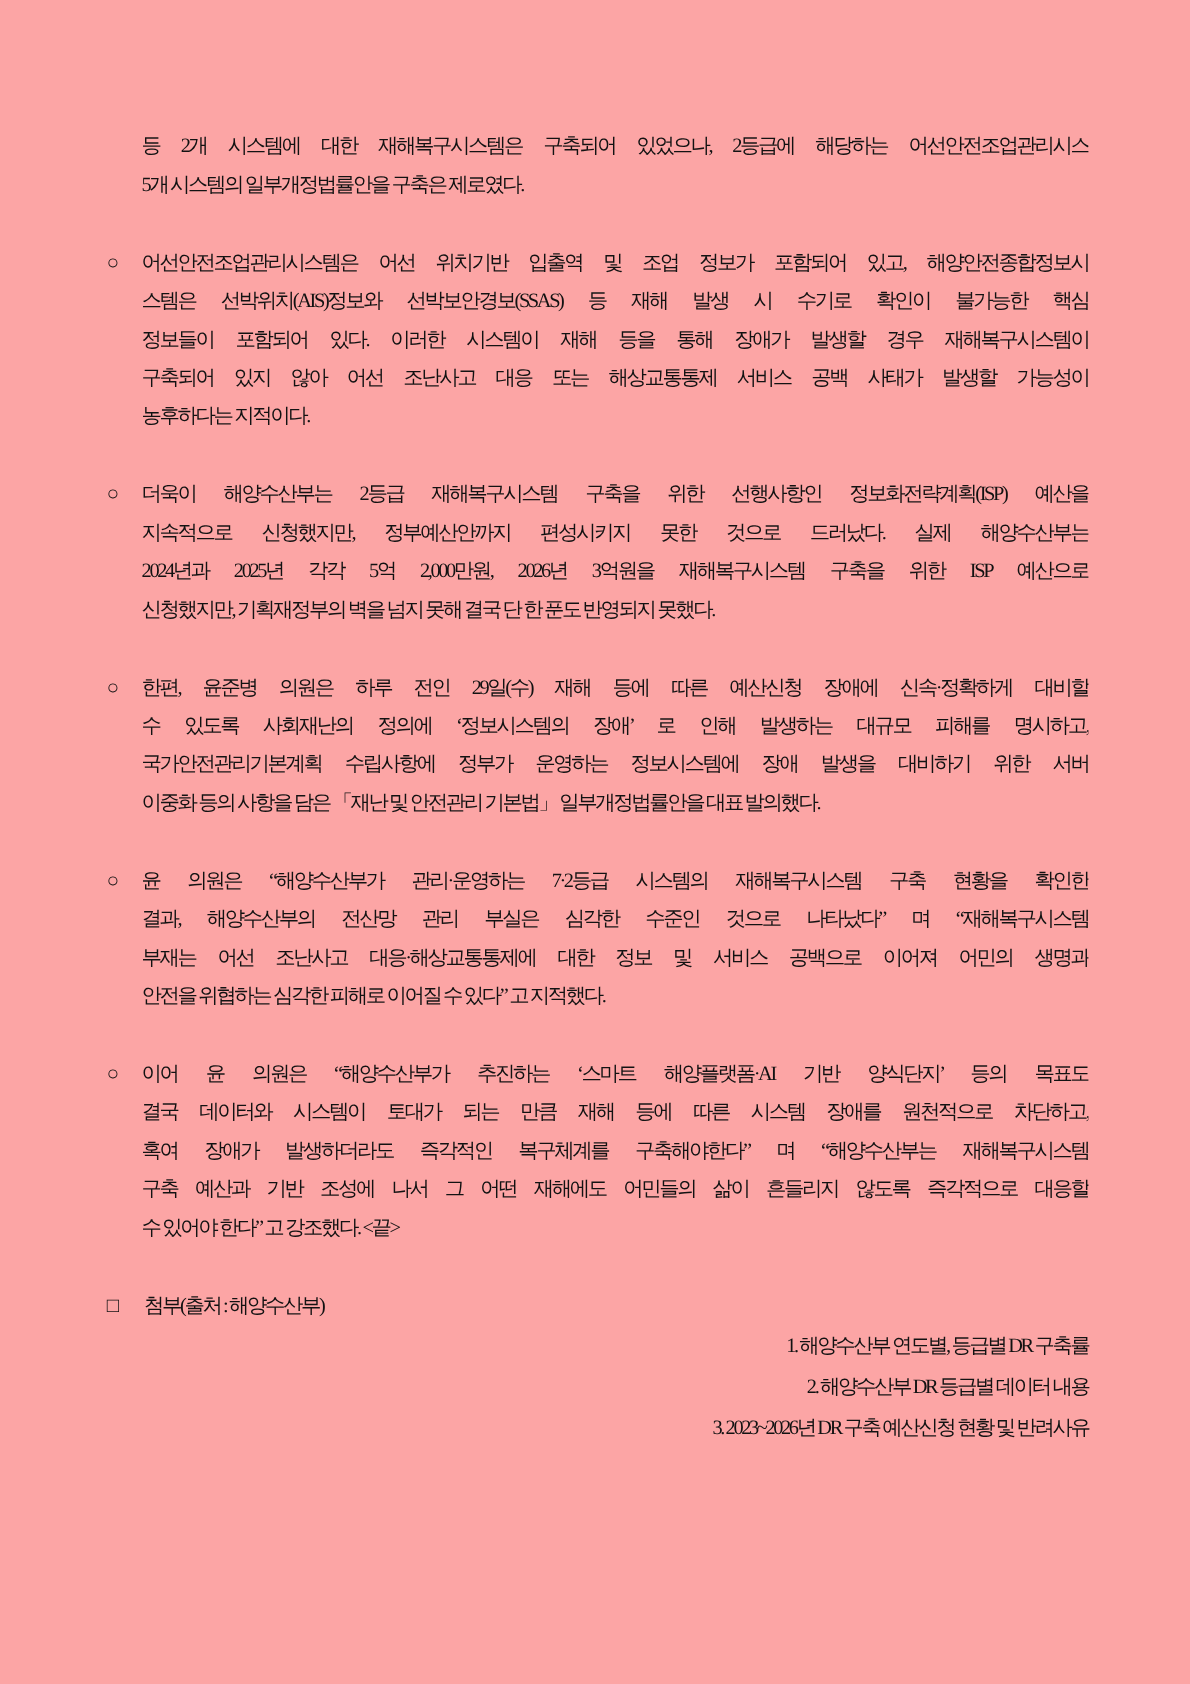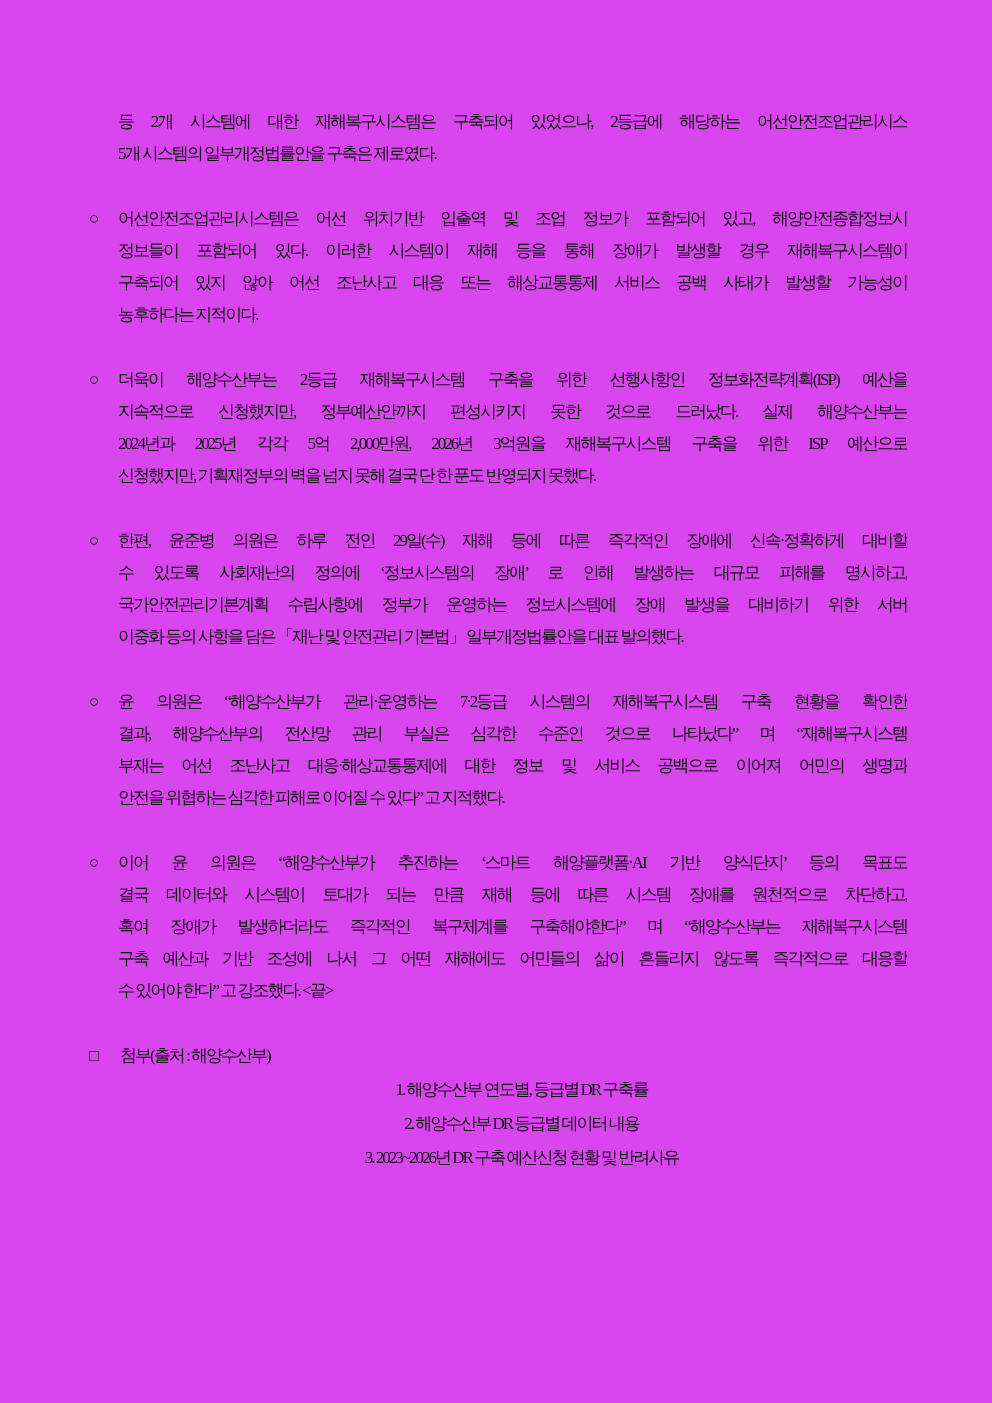--- a/index.html
+++ b/index.html
@@ -4,21 +4,21 @@
 <style>
   html, body {
     margin: 0;
     padding: 0;
     background: #ffffff;
   }
   .page {
     position: relative;
     width: 992px;
     height: 1403px;
-    background: #d946ef;
+    background: #fca5a5;
     overflow: hidden;
     font-family: "Liberation Serif", "DejaVu Serif", serif;
     color: #121212;
   }
   .content {
     position: absolute;
     left: 89px;
     top: 106px;
     width: 818px;
   }
@@ -69,54 +69,55 @@
     left: 0;
     top: 0;
     width: 31px;
     line-height: 32px;
     font-size: 17px;
     letter-spacing: 0;
   }
   .att-item {
     margin-top: 2px;
     padding-left: 3px;
-    text-align: center;
+    text-align: right;
     margin-left: 44px;
   }
 </style>
 </head>
 <body>
 
 <div class="page">
   <div class="content">
 
     <div class="para first hang">
       <div class="line">등 2개 시스템에 대한 재해복구시스템은 구축되어 있었으나, 2등급에 해당하는 어선안전조업관리시스</div>
       <div class="line last">5개 시스템의 일부개정법률안을 구축은 제로였다.</div>
     </div>
 
     <div class="para hang">
       <span class="bullet-symbol">○</span>
       <div class="line">어선안전조업관리시스템은 어선 위치기반 입출역 및 조업 정보가 포함되어 있고, 해양안전종합정보시</div>
+      <div class="line">스템은 선박위치(AIS)정보와 선박보안경보(SSAS) 등 재해 발생 시 수기로 확인이 불가능한 핵심</div>
       <div class="line">정보들이 포함되어 있다. 이러한 시스템이 재해 등을 통해 장애가 발생할 경우 재해복구시스템이</div>
       <div class="line">구축되어 있지 않아 어선 조난사고 대응 또는 해상교통통제 서비스 공백 사태가 발생할 가능성이</div>
       <div class="line last">농후하다는 지적이다.</div>
     </div>
 
     <div class="para hang">
       <span class="bullet-symbol">○</span>
       <div class="line">더욱이 해양수산부는 2등급 재해복구시스템 구축을 위한 선행사항인 정보화전략계획(ISP) 예산을</div>
       <div class="line">지속적으로 신청했지만, 정부예산안까지 편성시키지 못한 것으로 드러났다. 실제 해양수산부는</div>
       <div class="line">2024년과 2025년 각각 5억 2,000만원, 2026년 3억원을 재해복구시스템 구축을 위한 ISP 예산으로</div>
       <div class="line last">신청했지만, 기획재정부의 벽을 넘지 못해 결국 단 한 푼도 반영되지 못했다.</div>
     </div>
 
     <div class="para hang">
       <span class="bullet-symbol">○</span>
-      <div class="line">한편, 윤준병 의원은 하루 전인 29일(수) 재해 등에 따른 즉각적인 장애에 신속·정확하게 대비할</div>
+      <div class="line">한편, 윤준병 의원은 하루 전인 29일(수) 재해 등에 따른 예산신청 장애에 신속·정확하게 대비할</div>
       <div class="line">수 있도록 사회재난의 정의에 ‘정보시스템의 장애’ 로 인해 발생하는 대규모 피해를 명시하고,</div>
       <div class="line">국가안전관리기본계획 수립사항에 정부가 운영하는 정보시스템에 장애 발생을 대비하기 위한 서버</div>
       <div class="line last">이중화 등의 사항을 담은 「재난 및 안전관리 기본법」 일부개정법률안을 대표 발의했다.</div>
     </div>
 
     <div class="para hang">
       <span class="bullet-symbol">○</span>
       <div class="line">윤 의원은 “해양수산부가 관리·운영하는 7·2등급 시스템의 재해복구시스템 구축 현황을 확인한</div>
       <div class="line">결과, 해양수산부의 전산망 관리 부실은 심각한 수준인 것으로 나타났다” 며 “재해복구시스템</div>
       <div class="line">부재는 어선 조난사고 대응·해상교통통제에 대한 정보 및 서비스 공백으로 이어져 어민의 생명과</div>

